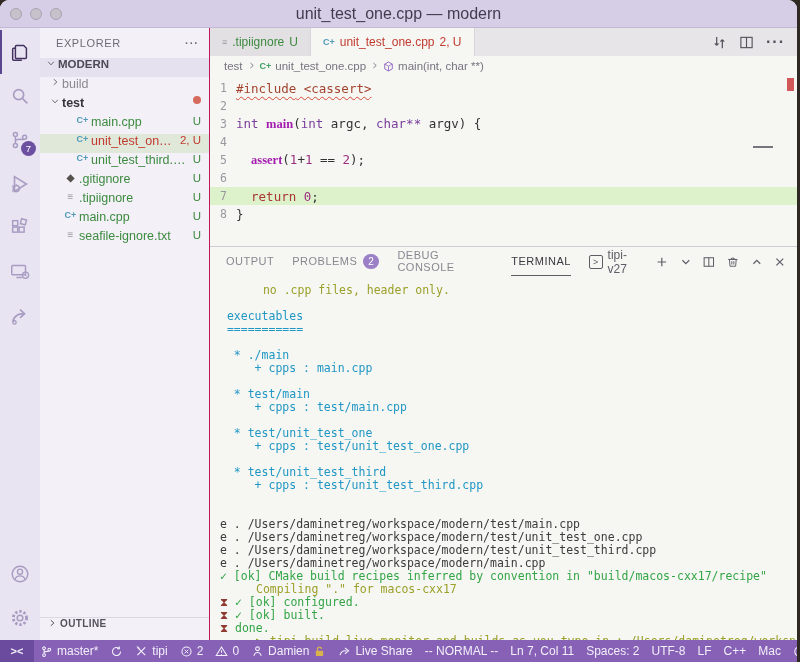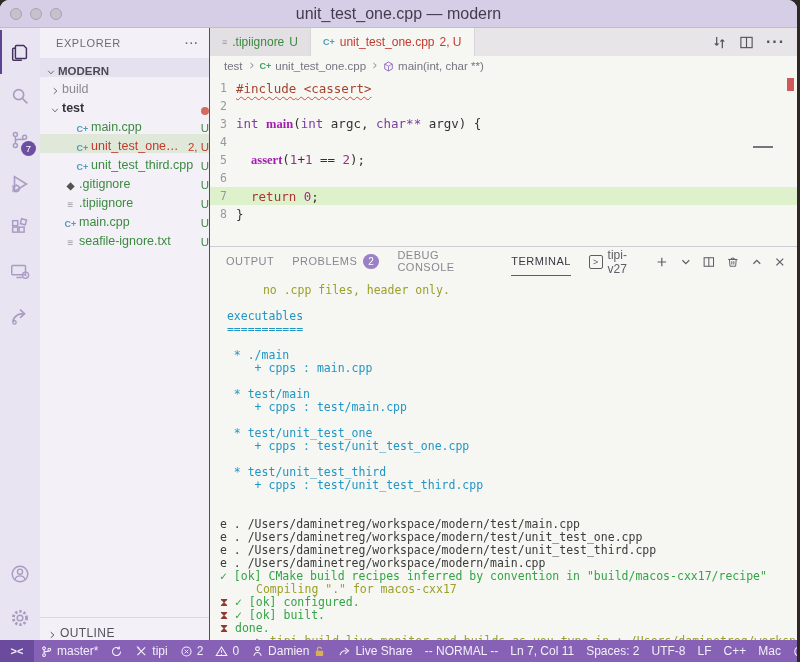--- a/index.html
+++ b/index.html
@@ -32,39 +32,39 @@
               display:flex; align-items:center; justify-content:center; padding:0 3px; }
   .ab-spacer { flex:1; }
 
   
   .sidebar { width:170px; background:#f3f1f7; border-right:1px solid #be185d;
              display:flex; flex-direction:column; flex:none; font-size:12.5px; color:#3d3d3d; }
   .sb-header { height:30px; display:flex; align-items:center; padding:0 10px 0 16px;
                font-size:11px; letter-spacing:.6px; color:#6f6b76; flex:none; }
   .sb-header .more { margin-left:auto; color:#6f6b76; letter-spacing:1px; font-weight:bold; cursor:pointer; }
   .tree { flex:1; overflow:hidden; }
-  .row { height:19px; display:flex; align-items:flex-end; padding-right:0; cursor:pointer;
+  .row { height:19px; display:flex; align-items:flex-start; padding-right:8px; cursor:pointer;
          white-space:nowrap; }
   .row.section { font-weight:bold; font-size:11.5px; background:#e6e1ee; color:#4d4856; }
   .row.selected { background:#dfe8d9; }
   .row .chev { width:14px; flex:none; display:flex; justify-content:center; color:#6f6b76; }
   .row .chev svg { width:10px; height:10px; }
   .row .ficon { width:17px; flex:none; text-align:center; font-size:9px; font-weight:bold; }
   .ficon.cpp { color:#519aba; }
   .ficon.git { color:#55514e; font-size:10px; }
   .ficon.txt { color:#9a97a0; font-size:10px; }
   .row .label { flex:1; overflow:hidden; text-overflow:ellipsis; }
   .row .badge { margin-left:6px; font-size:11.5px; }
   .green { color:#3c8a3f; }
   .red { color:#c13a2e; }
   .gray { color:#8b8891; }
   .bold { font-weight:bold; color:#37343c; }
   .dirty-dot { width:8px; height:8px; border-radius:50%; background:#d56b5c; margin-left:auto; }
   .sb-panels { flex:none; border-top:1px solid #ddd9e2; }
-  .sb-panel-row { height:22px; display:flex; align-items:flex-end; font-size:12px; font-weight:normal;
+  .sb-panel-row { height:22px; display:flex; align-items:flex-start; font-size:10px; font-weight:bold;
                   letter-spacing:.4px; color:#55515c; padding-left:4px; cursor:pointer; }
   .sb-panel-row .chev { width:16px; display:flex; justify-content:center; }
   .sb-panel-row .chev svg { width:10px; height:10px; }
 
   
   .editor-col { flex:1; display:flex; flex-direction:column; min-width:0; background:#f6f6f3; }
 
   .tabbar { height:28px; background:#e8e5e9; display:flex; align-items:stretch; flex:none; }
   .tab { display:flex; align-items:center; gap:5px; padding:0 12px; font-size:12px;
          border-right:1px solid #d9d5da; cursor:pointer; background:#e3e0e4; color:#3c8a3f; }

